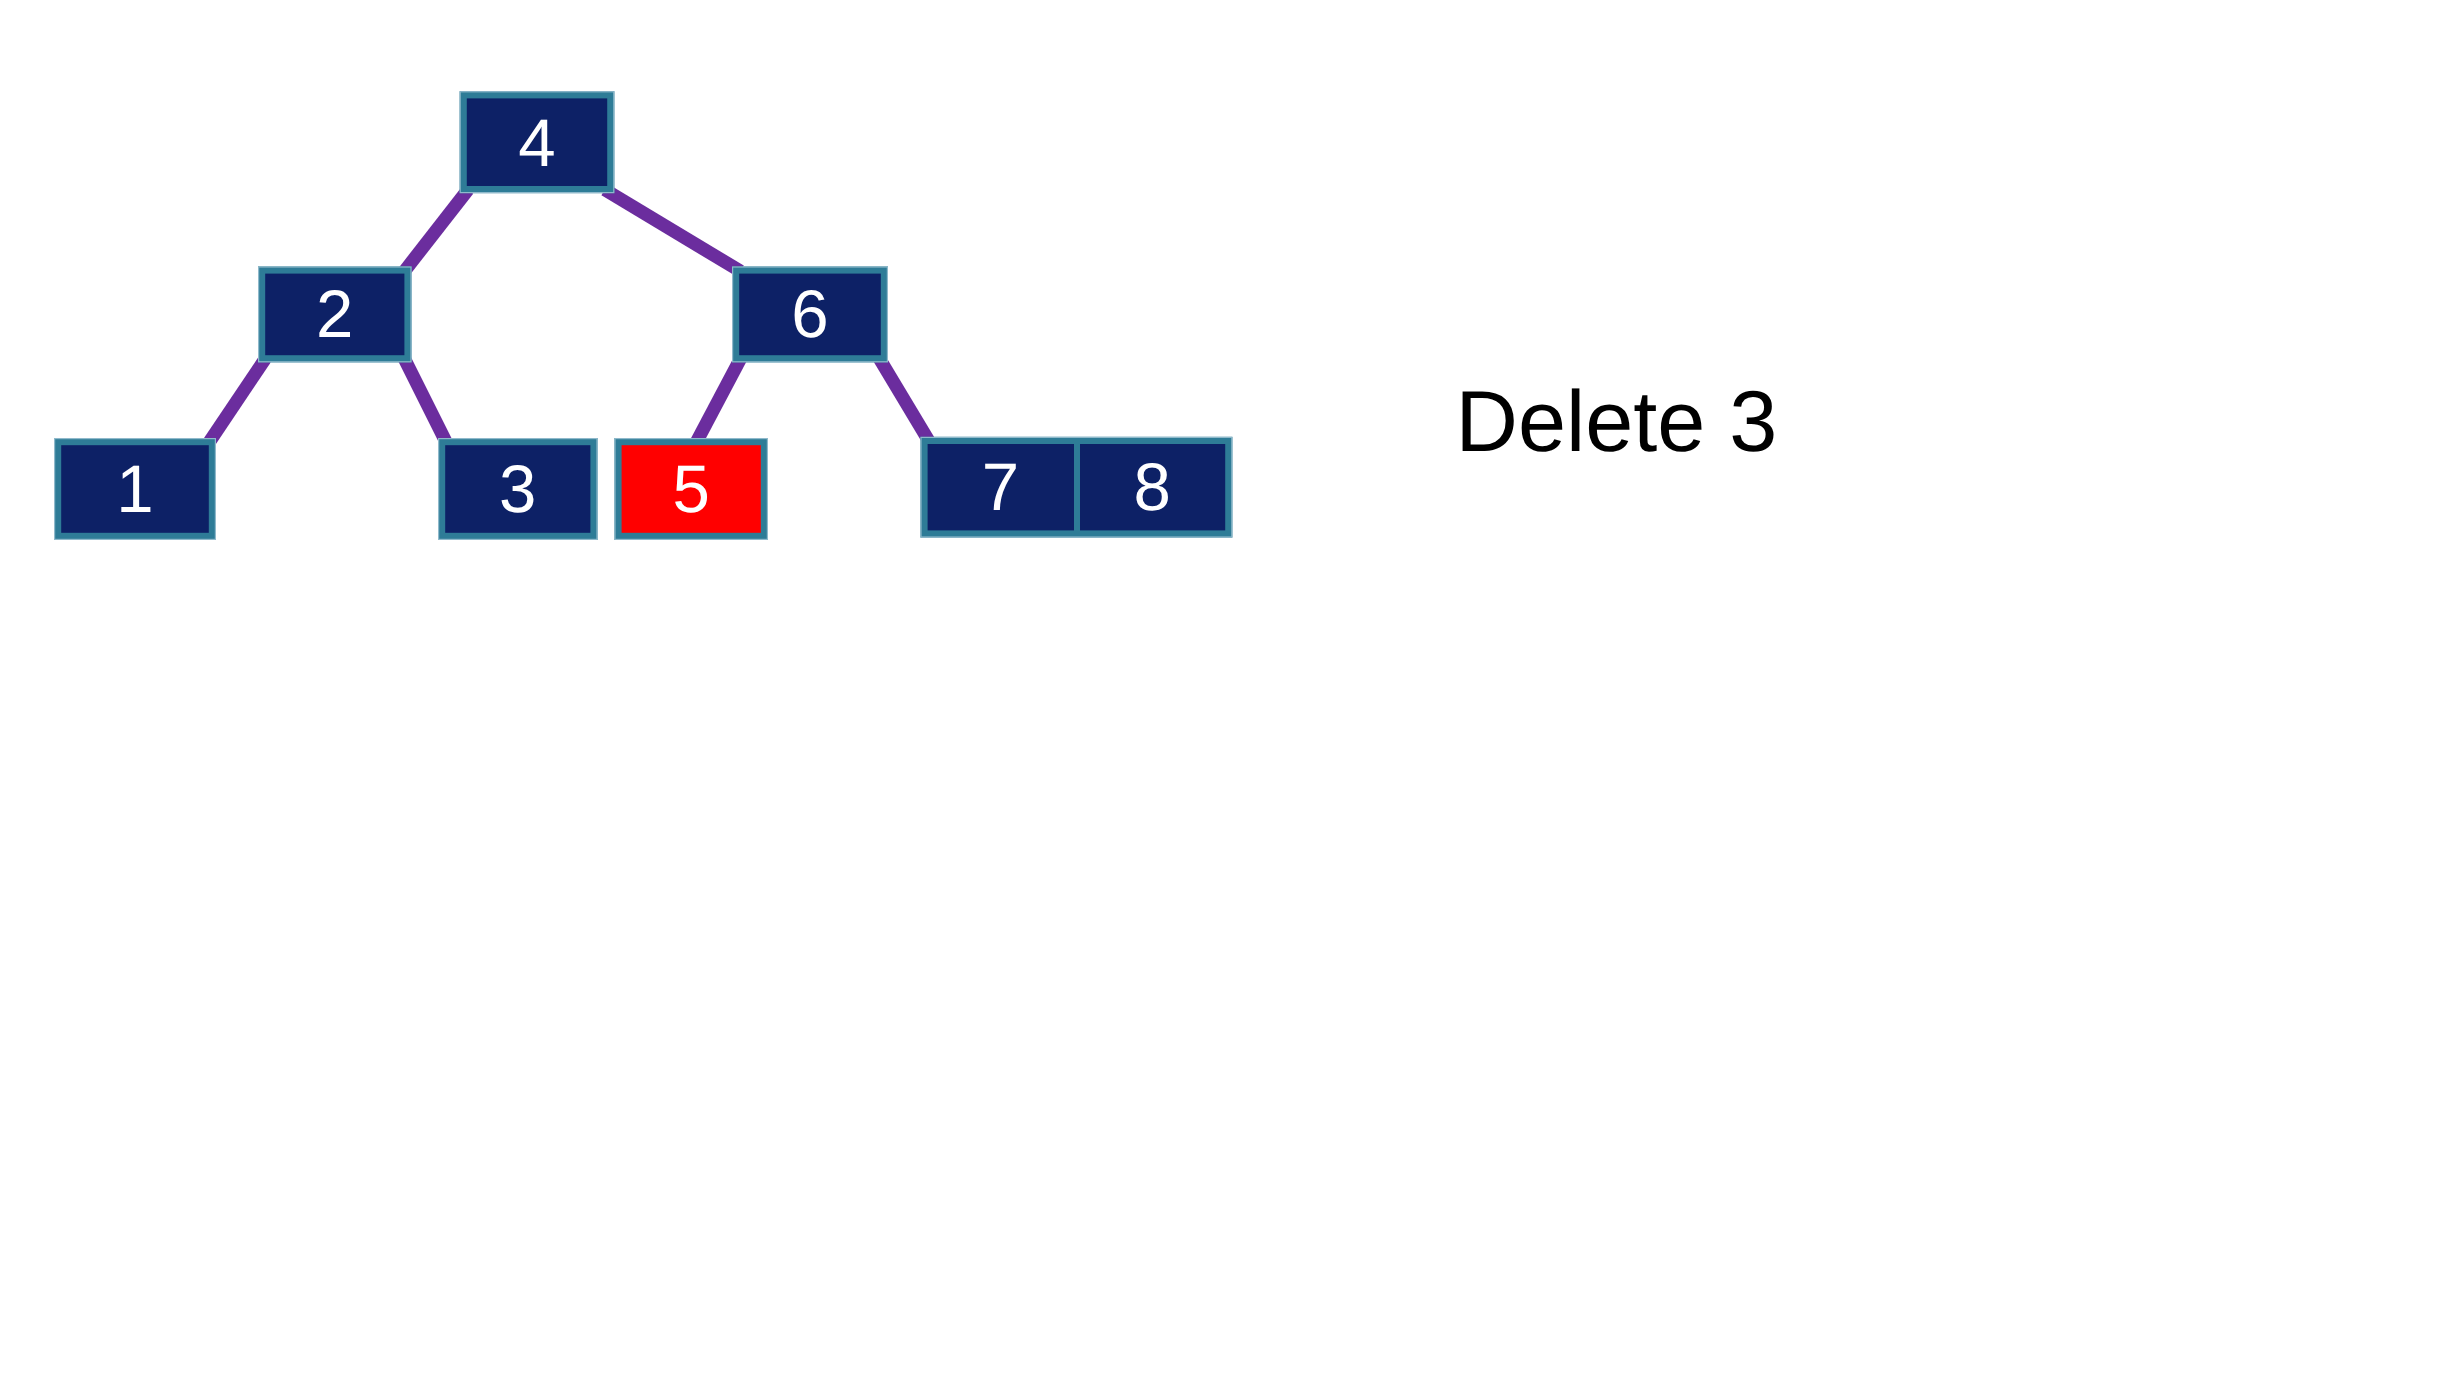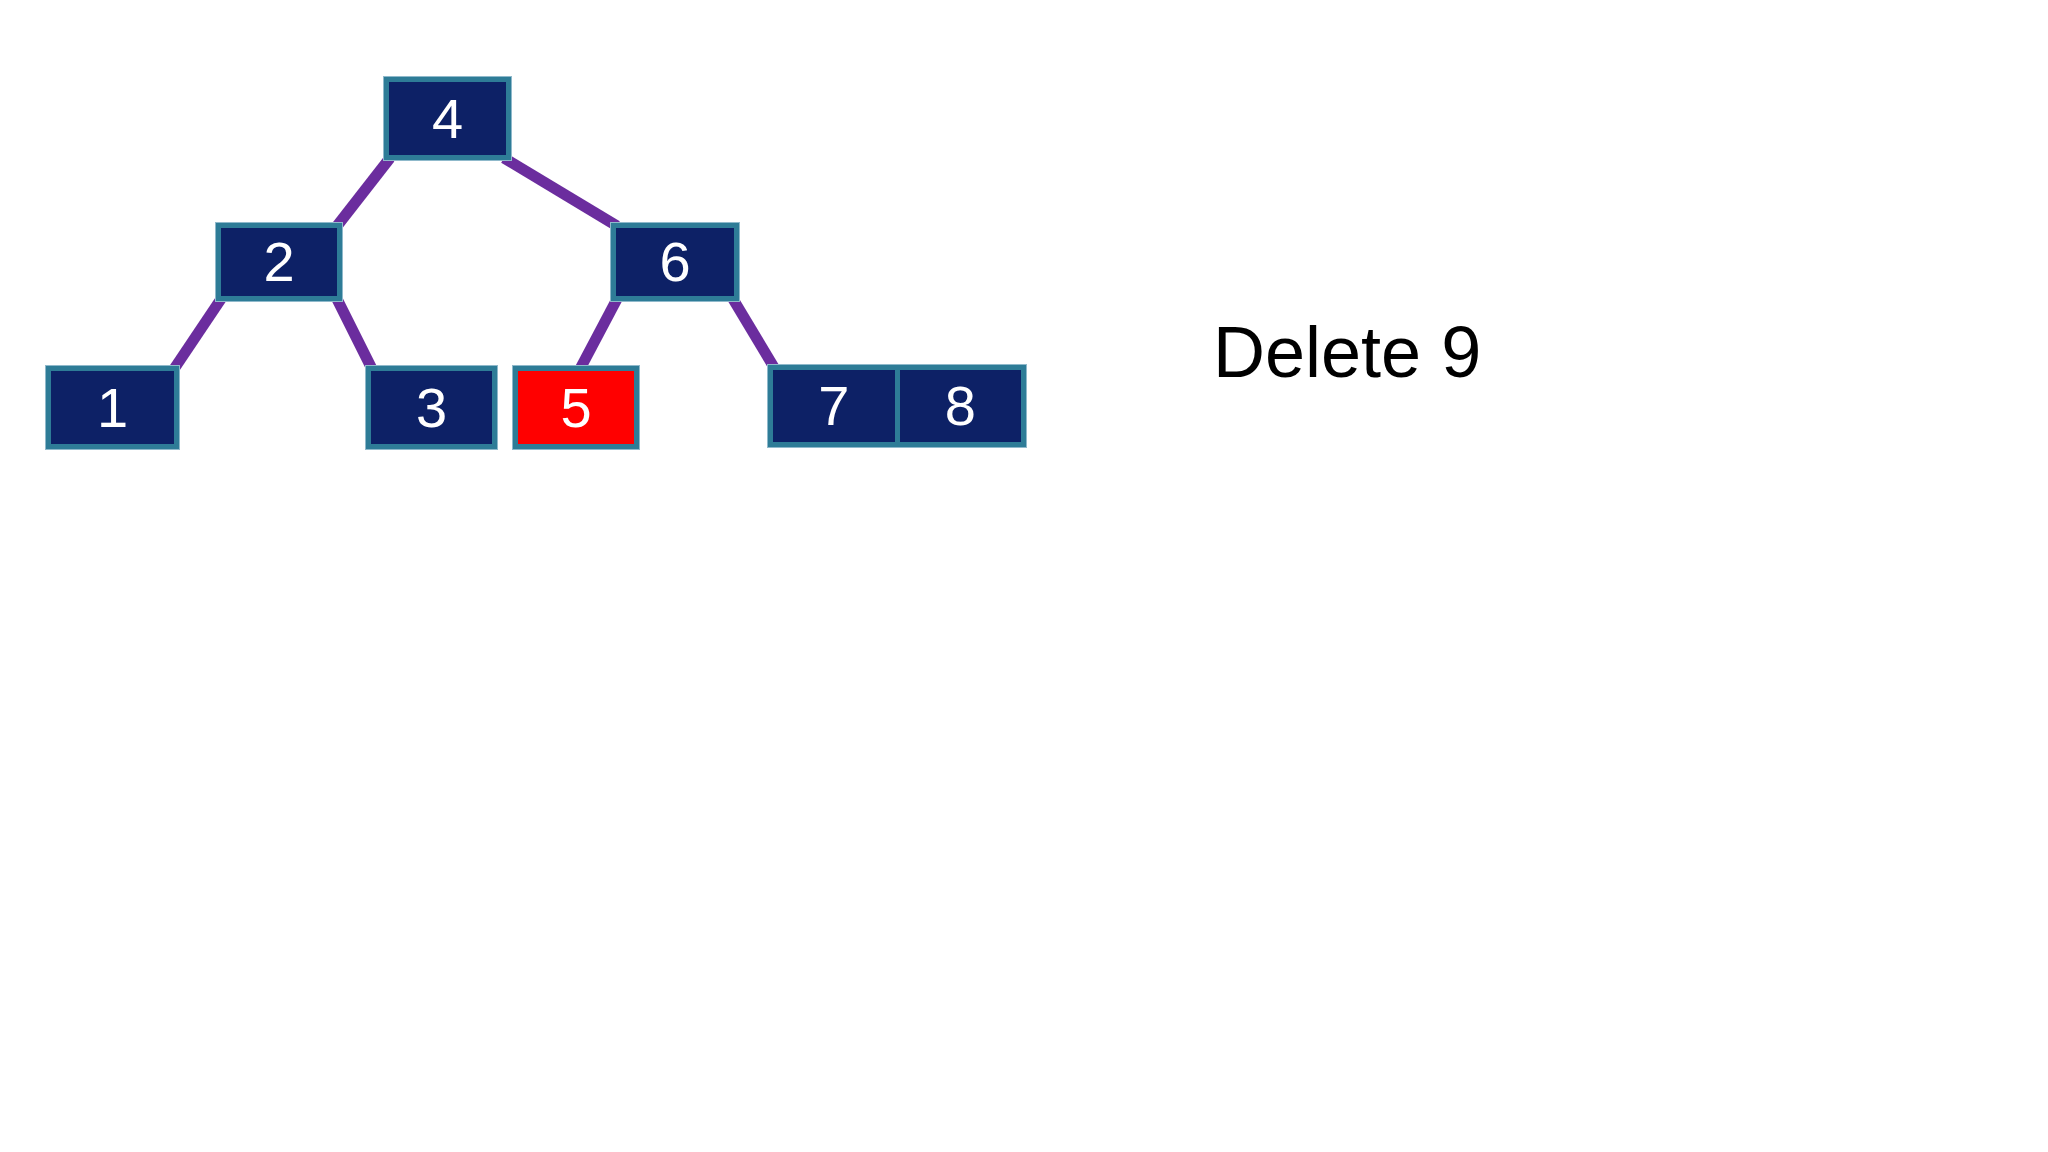--- a/index.html
+++ b/index.html
@@ -109,15 +109,15 @@
       </div>
       <div class="node-group" style="left: 512px; top: 365px; width: 128px; height: 85px; background: rgb(46, 124, 151); border-color: rgb(143, 185, 203);">
         <div class="cell highlight" style="flex: 1 1 0px; background: rgb(255, 0, 0); color: rgb(255, 255, 255);">5</div>
       </div>
       <div class="node-group" style="left: 767px; top: 364px; width: 260px; height: 84px; background: rgb(46, 124, 151); border-color: rgb(143, 185, 203);">
         <div class="cell" style="flex: 1 1 0px; background: rgb(13, 33, 102); color: rgb(255, 255, 255);">7</div>
         <div class="cell" style="flex: 1 1 0px; background: rgb(13, 33, 102); color: rgb(255, 255, 255);">8</div>
       </div>
     </div>
 
-  <div id="caption" style="left: 1213px; top: 316px; font-size: 72px; color: rgb(0, 0, 0);">Delete 9</div>
+  <div id="caption" style="left: 1213px; top: 316px; font-size: 72px; color: rgb(0, 0, 0);">Delete 3</div>
 
 </div>
 
 </body></html>

